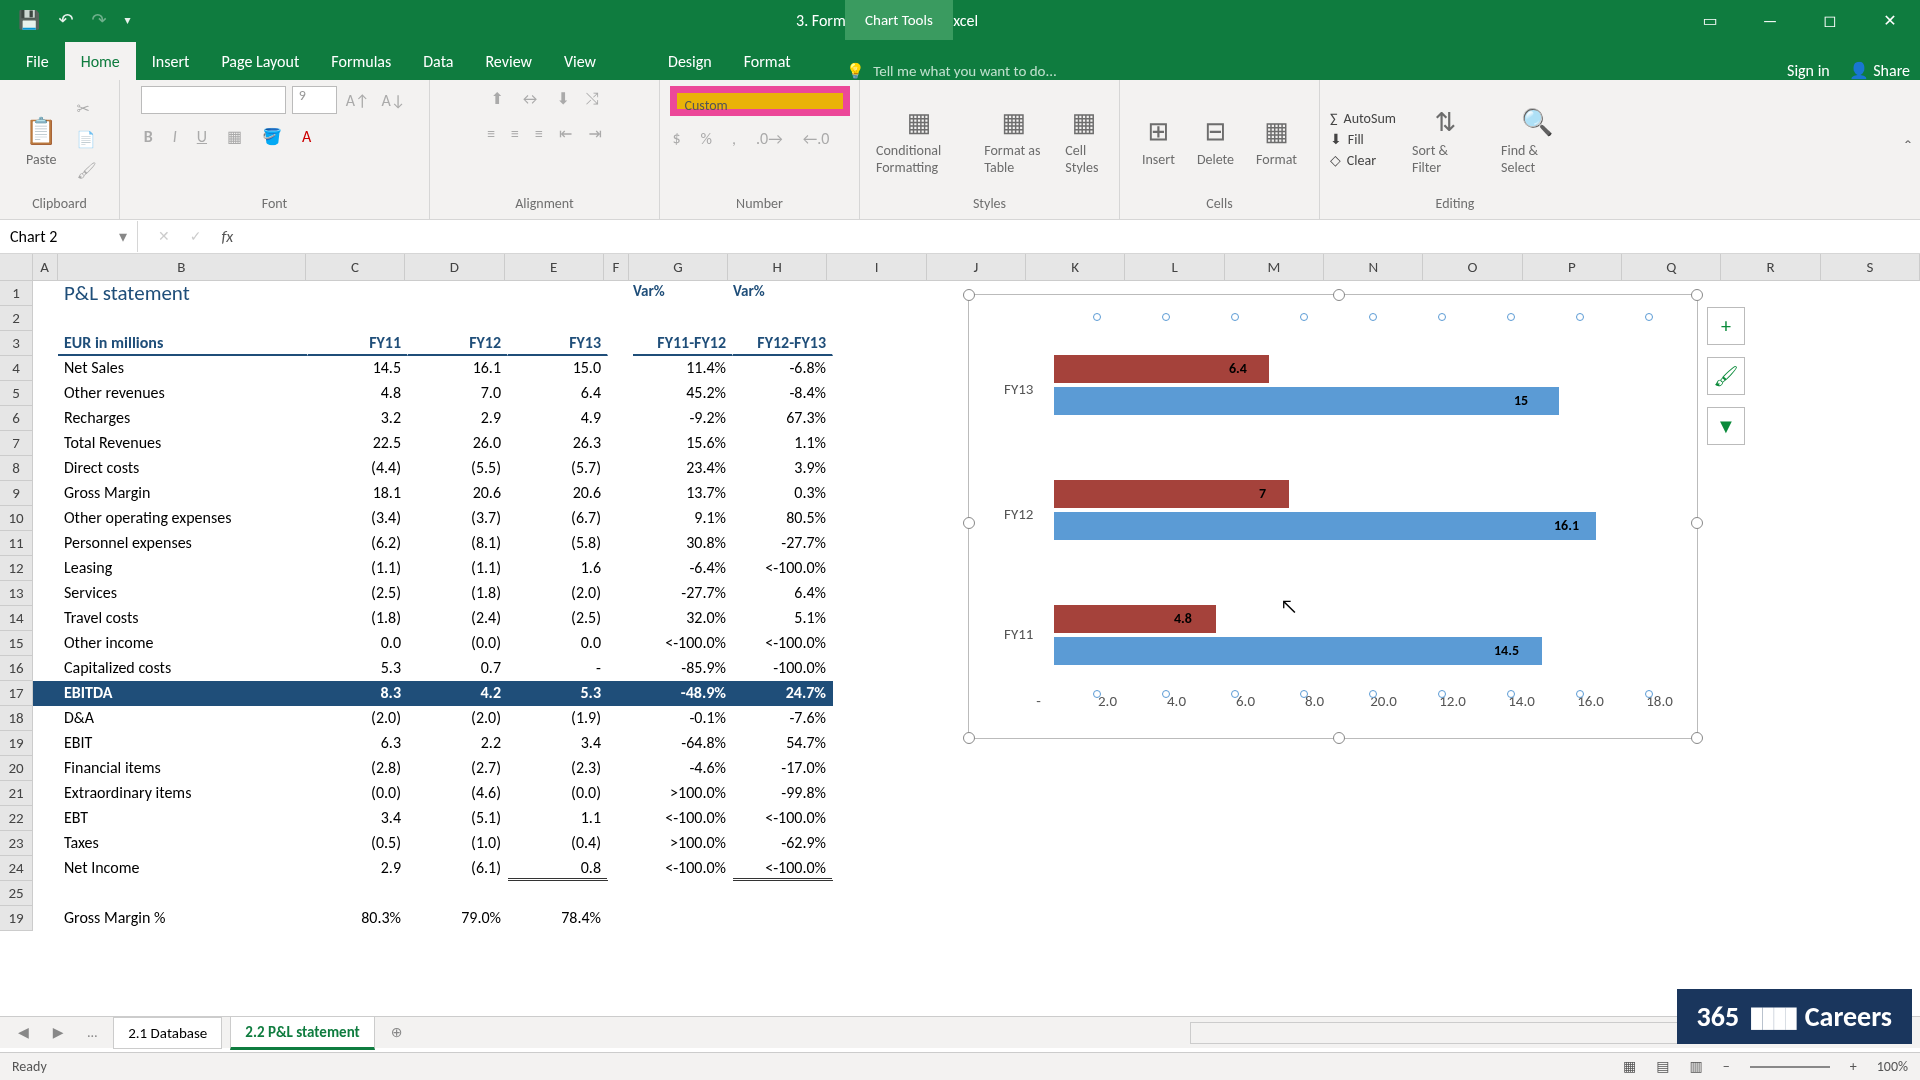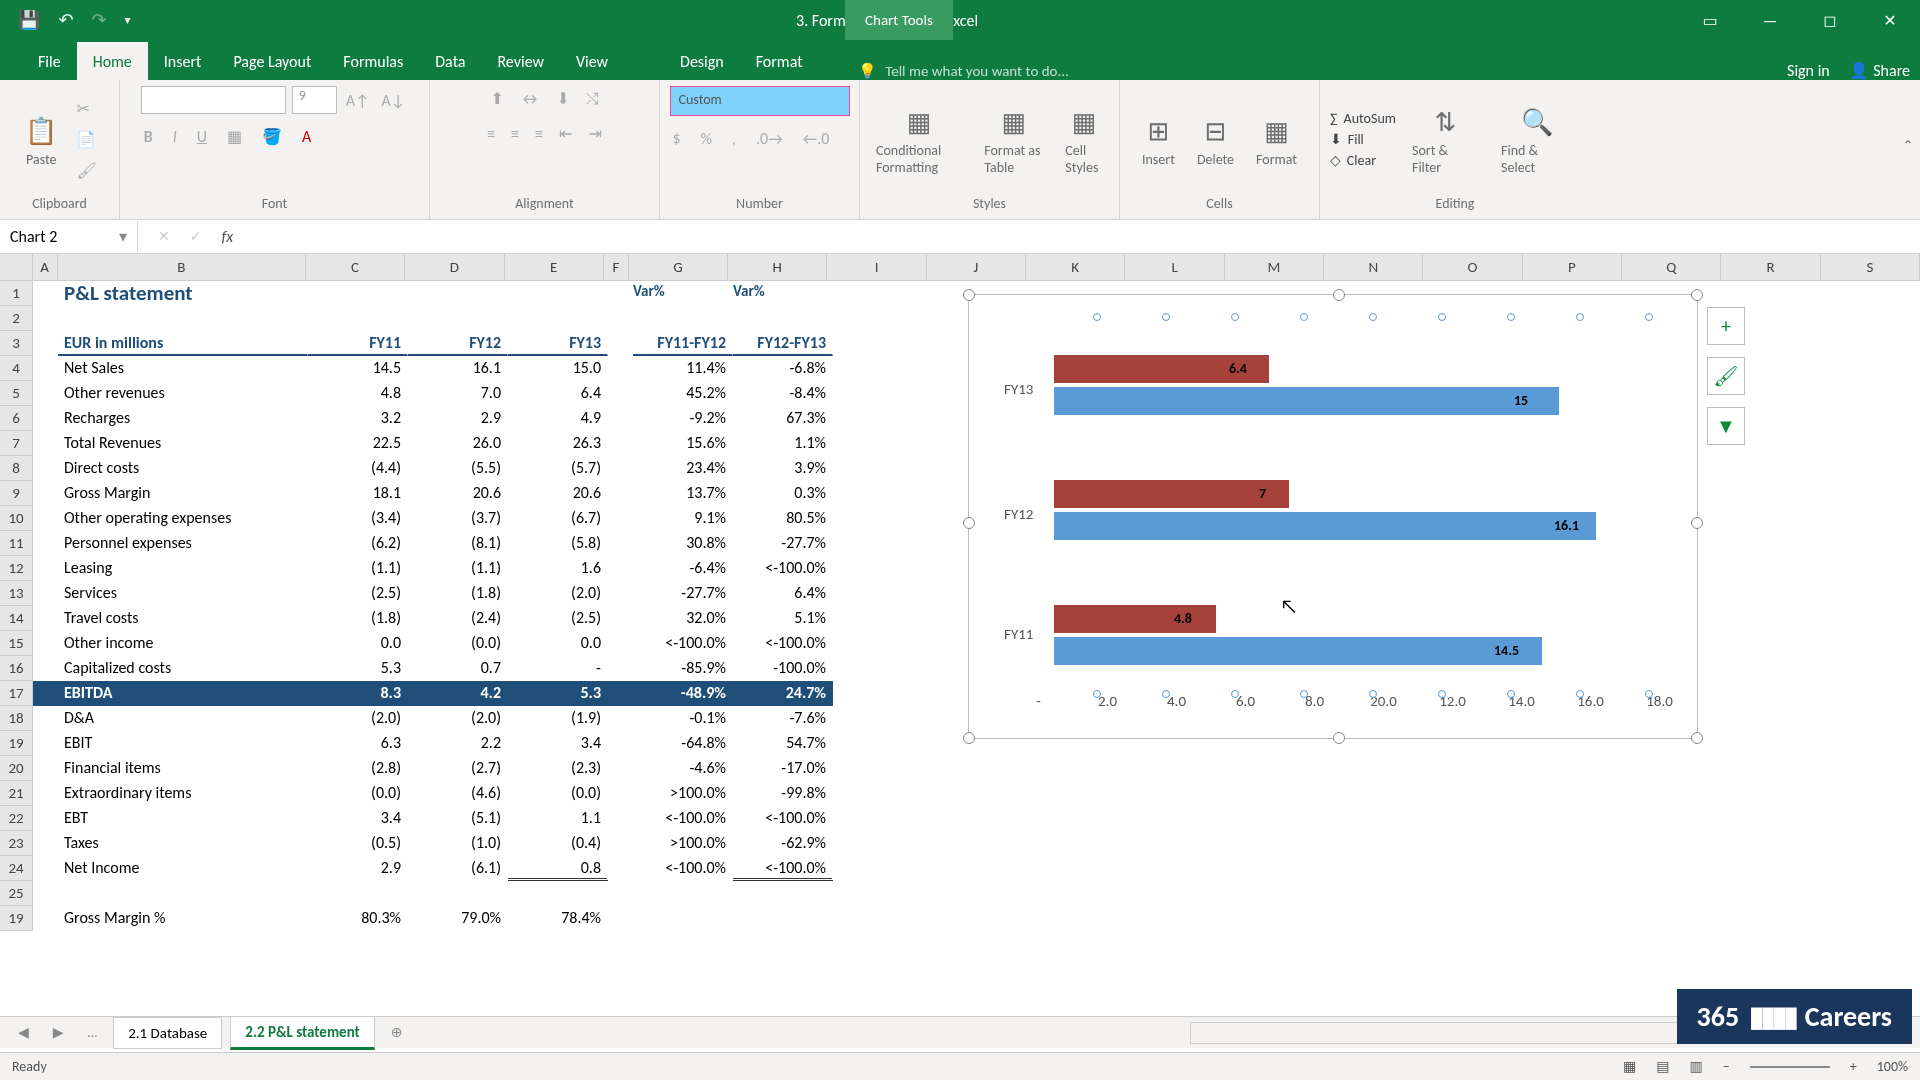--- a/index.html
+++ b/index.html
@@ -4,51 +4,51 @@
 <style>
 *{box-sizing:border-box;margin:0;padding:0;font-family:"Segoe UI",Calibri,sans-serif}
 body{background:#fff;width:1920px;height:1080px;overflow:hidden;position:relative;font-size:14px}
 .titlebar{height:40px;background:#0f7c3f;display:flex;align-items:center;color:#fff;position:relative}
 .titlebar .qat{display:flex;gap:18px;padding-left:18px;align-items:center}
 .titlebar .qat span{font-size:18px;opacity:.9}
 .titlebar .title{position:absolute;left:50%;transform:translateX(-90%);font-size:16px}
 .titlebar .charttools{position:absolute;left:845px;top:0;height:40px;display:flex;align-items:center;background:#3a9b60;padding:0 20px;font-size:15px}
 .titlebar .winbtns{position:absolute;right:0;display:flex}
 .titlebar .winbtns span{width:60px;height:40px;display:flex;align-items:center;justify-content:center;font-size:16px}
-.ribbontabs{height:40px;background:#0f7c3f;display:flex;align-items:flex-end;padding-left:22px;color:#fff;position:relative}
+.ribbontabs{height:40px;background:#0f7c3f;display:flex;align-items:flex-end;padding-left:10px;color:#fff;position:relative}
 .ribbontabs .tab{padding:10px 16px 9px;font-size:16px;cursor:pointer}
 .ribbontabs .tab.active{background:#f3f2f1;color:#0f7c3f}
 .ribbontabs .designtab{margin-left:40px}
 .ribbontabs .tellme{margin-left:40px;color:#bfe0cd;font-size:15px;display:flex;align-items:center;gap:8px}
 .ribbontabs .right{position:absolute;right:10px;display:flex;gap:20px;font-size:16px}
 .ribbon{height:140px;background:#f3f2f1;border-bottom:1px solid #d6d6d6;display:flex;position:relative}
 .group{border-right:1px solid #d6d6d6;display:flex;flex-direction:column;justify-content:space-between;align-items:center;padding:6px 10px 4px}
 .group-label{font-size:14px;color:#707070;padding:3px 0;position:relative;width:100%;text-align:center}
 .grpcontent{flex:1;display:flex;align-items:center;gap:10px;color:#888}
 .btn-big{display:flex;flex-direction:column;align-items:center;font-size:14px;color:#6d6d6d;padding:4px 6px}
 .btn-big .ic{font-size:26px;height:40px;display:flex;align-items:center}
 .fontbox{width:145px;height:28px;border:1px solid #bbb;background:#fff}
 .sizebox{width:45px;height:28px;border:1px solid #bbb;background:#fff;padding-left:6px;color:#999}
 .smallic{font-size:16px;color:#aaa;padding:3px}
-.numfmt{width:180px;height:30px;border:1px solid #ec4899;background:#7dd3fc;padding:4px 8px;color:#555}
+.numfmt{width:180px;height:30px;border:7px solid #ec4899;background:#eab308;padding:4px 8px;color:#555}
 .edititems{display:flex;flex-direction:column;gap:4px;font-size:14px;color:#444}
 .edititems div{display:flex;align-items:center;gap:6px}
 .collapse{position:absolute;right:8px;bottom:60px;color:#666;font-size:20px}
 .namebox-row{height:34px;border-bottom:1px solid #d6d6d6;display:flex;align-items:center;background:#fff}
 .namebox{width:138px;border-right:1px solid #d6d6d6;padding:6px 10px;font-size:16px;display:flex;justify-content:space-between}
 .fx-area{display:flex;align-items:center;gap:20px;padding-left:20px;color:#999}
 .fx{font-style:italic;font-size:16px;color:#555}
 .sheet{position:relative;background:#fff;height:760px}
 .colheads{display:flex;height:27px;background:#e6e6e6;border-bottom:1px solid #ccc}
 .corner{width:33px;border-right:1px solid #ccc;background:#e6e6e6}
 .ch{border-right:1px solid #ccc;text-align:center;font-size:15px;color:#444;line-height:26px;background:#e6e6e6}
 .row{display:flex;height:25px}
 .rh{width:33px;background:#e6e6e6;border-right:1px solid #ccc;border-bottom:1px solid #ccc;text-align:center;font-size:15px;color:#444;line-height:24px}
 .cell{border-right:1px solid rgba(0,0,0,0);border-bottom:1px solid rgba(0,0,0,0);padding:0 6px;font-size:16px;line-height:24px;white-space:nowrap}
-.hdr{color:#1f4e79;font-weight:700;font-size:21px}
+.hdr{color:#1f4e79;font-weight:400;font-size:21px}
 .colhdr{color:#1f4e79;font-weight:700;border-bottom:2px solid #1f4e79}
 .bold{font-weight:400}
 .rgt{text-align:right}
 .ebitda-row .cell{background:#1f4e79;color:#fff;font-weight:700}
 .dblborder{border-bottom:3px double #333}
 .chart{position:absolute;left:968px;top:40px;width:730px;height:445px;background:#fff;border:1px solid #bbb}
 .chart .handle{width:12px;height:12px;background:#fff;border:1px solid #888;border-radius:50%;position:absolute}
 .chart .plot{position:absolute;left:35px;top:20px;right:20px;bottom:45px}
 .chart .ylab{position:absolute;font-size:15px;color:#555}
 .chart .bar{position:absolute;height:28px}

